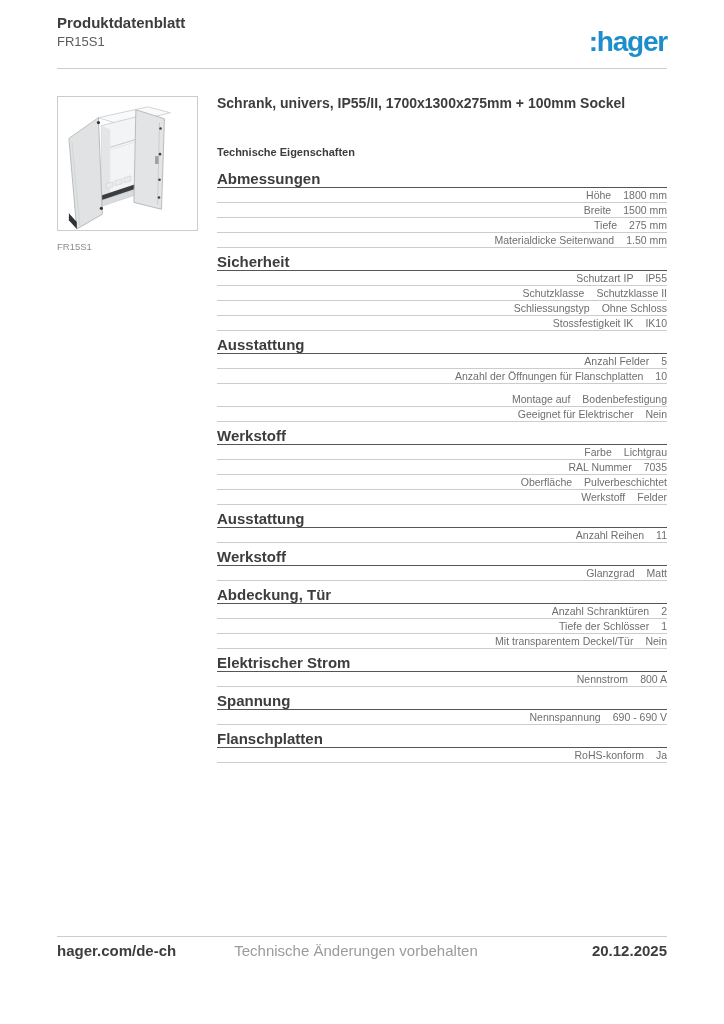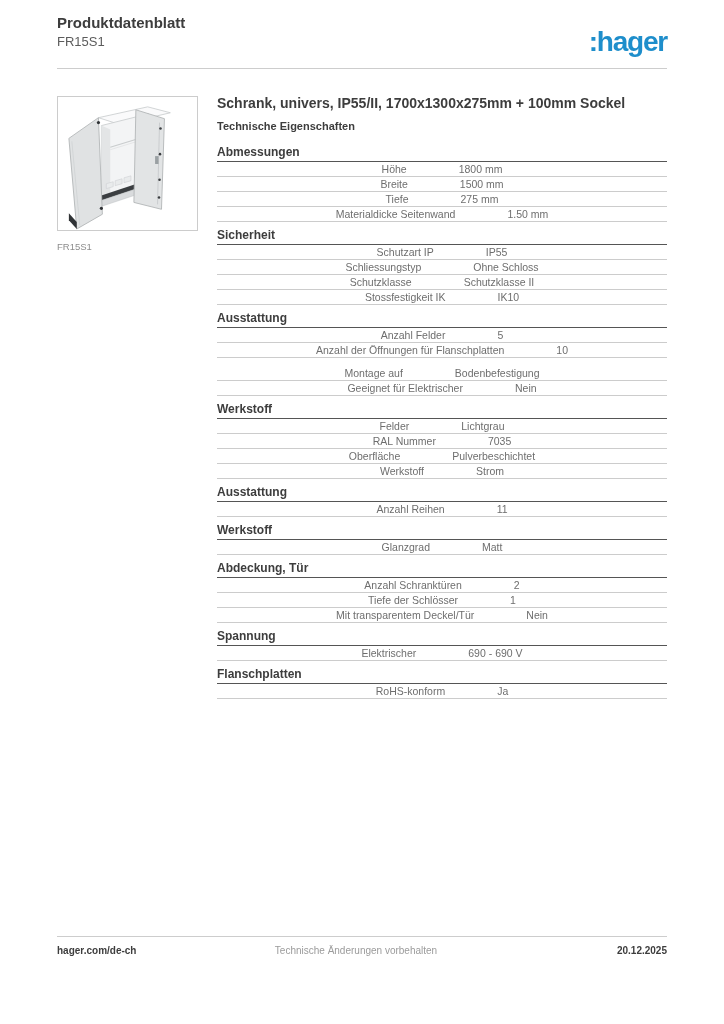--- a/index.html
+++ b/index.html
@@ -16,38 +16,38 @@
   .header-rule { border-top:1px solid #cdcdcd; margin:12px 57px 0 57px; }
 
   .content { display:flex; padding:27px 57px 0 57px; }
   .left-col { width:160px; flex:0 0 160px; }
   .image-box { width:141px; height:135px; border:1px solid #cccccc; background:#fff; }
   .image-box svg { display:block; width:100%; height:100%; }
   .image-caption { margin-top:10px; font-size:9.5px; color:#8d8d8d; }
 
   .main-col { flex:1; padding-top:1px; }
   .product-title { font-size:14px; font-weight:700; color:#3d3d3d; line-height:13px; }
-  .tech-heading { font-size:11px; font-weight:700; color:#3d3d3d; margin-top:10px; }
+  .tech-heading { font-size:11px; font-weight:700; color:#3d3d3d; margin-top:36px; }
   #sections { margin-top:15px; }
 
   .spec-section { margin-bottom:8px; }
   .spec-section-title {
-    font-size:12px; font-weight:700; color:#3d3d3d;
+    font-size:15px; font-weight:700; color:#3d3d3d;
     line-height:11px; padding-bottom:3px; border-bottom:1px solid #555555;
   }
   .spec-row {
-    display:flex; justify-content:center; align-items:baseline;
+    display:flex; justify-content:flex-end; align-items:baseline;
     border-bottom:1px solid #cccccc; padding:2px 0 1px;
-    font-size:10.5px; line-height:11px; color:#6e6e6e;gap:40px;
+    font-size:10.5px; line-height:11px; color:#6e6e6e;
   }
   .spec-label { text-align:left; }
   .spec-value { text-align:right; white-space:nowrap; padding-left:12px; }
 
   .footer { position:absolute; left:57px; right:57px; bottom:16px; border-top:1px solid #cdcdcd; padding-top:8px; }
-  .footer-row { position:relative; display:flex; justify-content:space-between; font-size:10px; line-height:11px;align-items:center; }
+  .footer-row { position:relative; display:flex; justify-content:space-between; font-size:15px; line-height:11px;align-items:center; }
   .f-left  { font-weight:700; color:#3d3d3d; position:relative; z-index:1; }
   .f-center{ position:absolute; left:0; right:12px; text-align:center; color:#9b9b9b; }
   .f-right { font-weight:700; color:#3d3d3d; position:relative; z-index:1; }
 </style>
 </head>
 <body>
 
 <div class="page">
 
   <div class="header">
@@ -133,30 +133,30 @@
 
   <div class="spec-section">
     <div class="spec-section-title">Sicherheit</div>
     <div class="spec-rows">
   <div class="spec-row">
     <span class="spec-label">Schutzart IP</span>
     <span class="spec-value">IP55</span>
   </div>
 
   <div class="spec-row">
+    <span class="spec-label">Schutzklasse</span>
+    <span class="spec-value">Schutzklasse II</span>
+  </div>
+
+  <div class="spec-row">
     <span class="spec-label">Schliessungstyp</span>
     <span class="spec-value">Ohne Schloss</span>
   </div>
 
   <div class="spec-row">
-    <span class="spec-label">Schutzklasse</span>
-    <span class="spec-value">Schutzklasse II</span>
-  </div>
-
-  <div class="spec-row">
     <span class="spec-label">Stossfestigkeit IK</span>
     <span class="spec-value">IK10</span>
   </div>
 </div>
   </div>
 
   <div class="spec-section">
     <div class="spec-section-title">Ausstattung</div>
     <div class="spec-rows">
   <div class="spec-row">
@@ -182,37 +182,37 @@
     <span class="spec-label">Geeignet für Elektrischer</span>
     <span class="spec-value">Nein</span>
   </div>
 </div>
   </div>
 
   <div class="spec-section">
     <div class="spec-section-title">Werkstoff</div>
     <div class="spec-rows">
   <div class="spec-row">
-    <span class="spec-label">Felder</span>
+    <span class="spec-label">Farbe</span>
     <span class="spec-value">Lichtgrau</span>
   </div>
 
   <div class="spec-row">
     <span class="spec-label">RAL Nummer</span>
     <span class="spec-value">7035</span>
   </div>
 
   <div class="spec-row">
     <span class="spec-label">Oberfläche</span>
     <span class="spec-value">Pulverbeschichtet</span>
   </div>
 
   <div class="spec-row">
     <span class="spec-label">Werkstoff</span>
-    <span class="spec-value">Strom</span>
+    <span class="spec-value">Felder</span>
   </div>
 </div>
   </div>
 
   <div class="spec-section">
     <div class="spec-section-title">Ausstattung</div>
     <div class="spec-rows">
   <div class="spec-row">
     <span class="spec-label">Anzahl Reihen</span>
     <span class="spec-value">11</span>
@@ -243,26 +243,35 @@
     <span class="spec-value">1</span>
   </div>
 
   <div class="spec-row">
     <span class="spec-label">Mit transparentem Deckel/Tür</span>
     <span class="spec-value">Nein</span>
   </div>
 </div>
   </div>
 
+  <div class="spec-section">
+    <div class="spec-section-title">Elektrischer Strom</div>
+    <div class="spec-rows">
+  <div class="spec-row">
+    <span class="spec-label">Nennstrom</span>
+    <span class="spec-value">800 A</span>
+  </div>
+</div>
+  </div>
 
   <div class="spec-section">
     <div class="spec-section-title">Spannung</div>
     <div class="spec-rows">
   <div class="spec-row">
-    <span class="spec-label">Elektrischer</span>
+    <span class="spec-label">Nennspannung</span>
     <span class="spec-value">690 - 690 V</span>
   </div>
 </div>
   </div>
 
   <div class="spec-section">
     <div class="spec-section-title">Flanschplatten</div>
     <div class="spec-rows">
   <div class="spec-row">
     <span class="spec-label">RoHS-konform</span>

